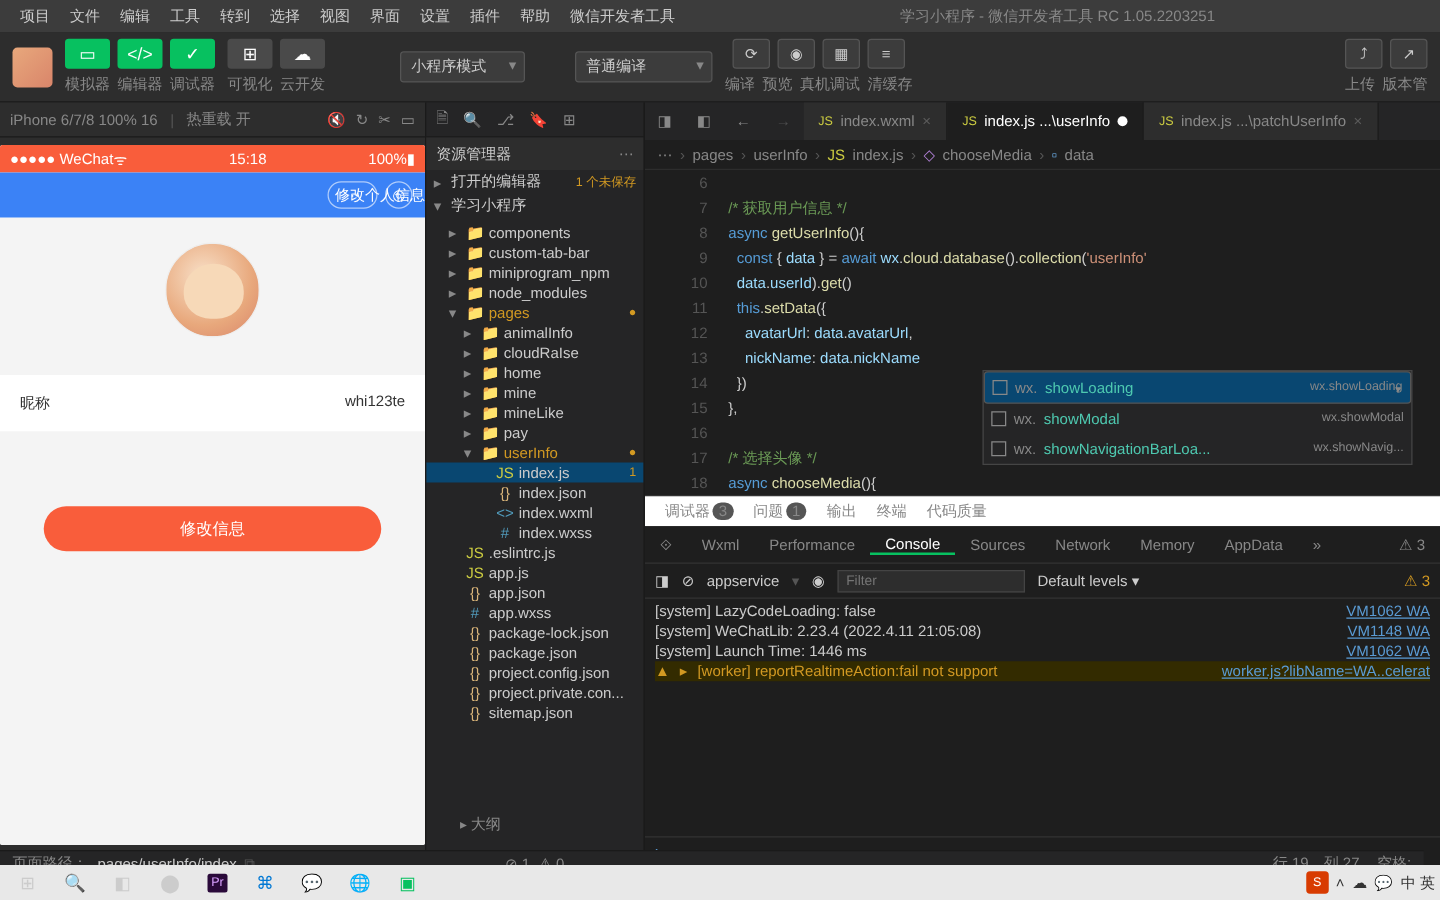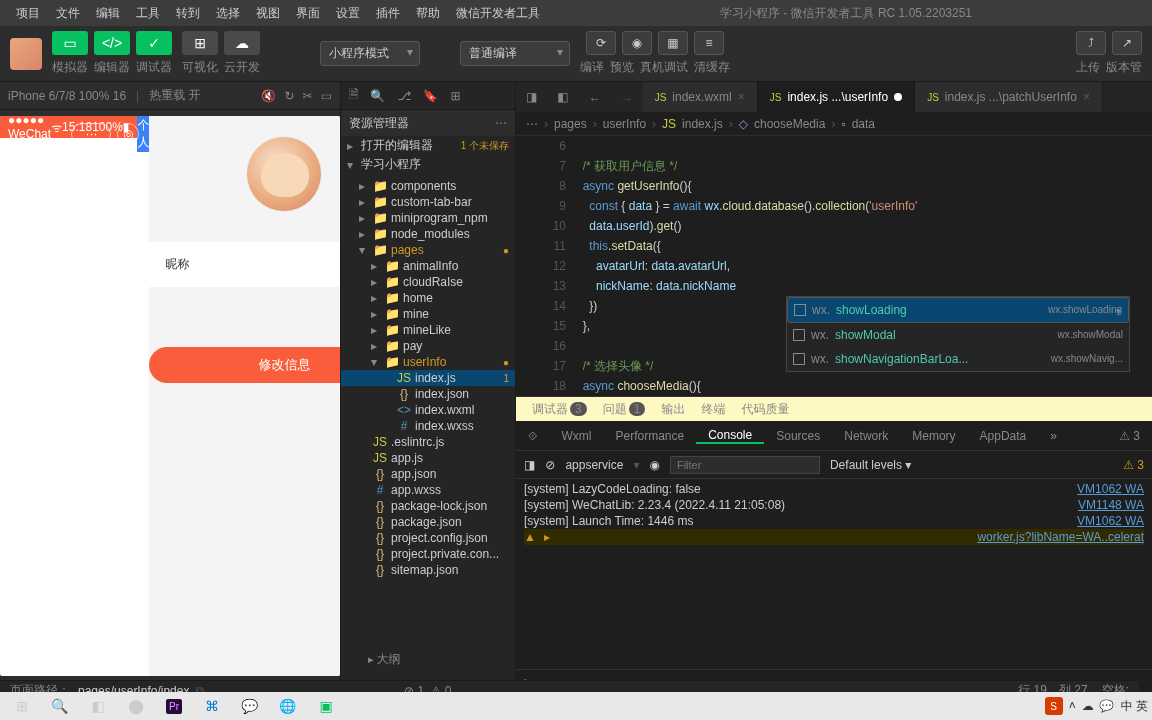--- a/index.html
+++ b/index.html
@@ -16,21 +16,21 @@
 .tgroup{display:flex;flex-direction:column;align-items:center}
 .trow{display:flex;gap:6px}
 .sel{background:#3c3c3c;border:1px solid #555;color:#ccc;padding:3px 30px 3px 8px;border-radius:3px;position:relative}
 .sel::after{content:"▾";position:absolute;right:6px;top:3px;color:#888}
 .circbtn{width:30px;height:24px;border:1px solid #555;border-radius:3px;display:flex;align-items:center;justify-content:center;color:#ccc;background:#3c3c3c}
 .main{display:flex;height:calc(720px - 26px - 56px - 28px)}
 .simcol{width:340px;background:#2d2d2d;display:flex;flex-direction:column}
 .simbar{height:28px;display:flex;align-items:center;padding:0 8px;gap:10px;color:#888;font-size:11px;border-bottom:1px solid #1a1a1a}
 .simbar .icons{margin-left:auto;display:flex;gap:8px}
 .phone{flex:1;display:flex;justify-content:center;padding-top:6px}
-.screen{width:366px;height:560px;background:#fff;border-radius:2px;overflow:hidden;display:flex;flex-direction:row}
+.screen{width:366px;height:560px;background:#fff;border-radius:2px;overflow:hidden;display:flex;flex-direction:column}
 .status{height:22px;background:#f95d3b;color:#fff;display:flex;align-items:center;padding:0 8px;font-size:10px}
 .status .mid{flex:1;text-align:center}
 .nav{height:36px;background:#3b82f6;color:#fff;display:flex;align-items:center;justify-content:flex-end;position:relative}
 .nav .caps{position:absolute;right:10px;display:flex;gap:6px}
 .cap{width:22px;height:22px;border:1px solid rgba(255,255,255,.6);border-radius:50%;display:flex;align-items:center;justify-content:center;font-size:12px}
 .cap.w{width:40px;border-radius:11px}
 .pbody{flex:1;background:#f4f4f4;display:flex;flex-direction:column;align-items:center;padding-top:20px}
 .pava{width:76px;height:76px;border-radius:50%;background:radial-gradient(circle at 40% 35%,#f8e0c8,#e8a87c 60%,#d9856a);border:1px solid #eee;position:relative}
 .pava::before{content:"";position:absolute;left:14px;top:16px;width:48px;height:44px;border-radius:50% 50% 45% 45%;background:#f7d9b8}
 .row{width:100%;background:#fff;margin-top:30px;padding:14px 16px;display:flex;justify-content:space-between;color:#333;font-size:13px}
@@ -66,21 +66,21 @@
 .ln{height:20px}
 @keyframes blink{50%{opacity:0}}
 .kw{color:#569cd6}.fn{color:#dcdcaa}.st{color:#ce9178}.cm{color:#6a9955}.id{color:#9cdcfe}
 .suggest{position:absolute;left:210px;top:160px;width:344px;background:#252526;border:1px solid #454545;z-index:10}
 .sg{display:flex;align-items:center;gap:6px;padding:2px 6px;font-family:Consolas,monospace;font-size:12px}
 .sg.sel{background:#094771}
 .sg .box{width:12px;height:12px;border:1px solid #888}
 .sg .hint{margin-left:auto;color:#888;font-size:10px}
 .sg .ns{color:#888}
 .panel{flex:1;display:flex;flex-direction:column;border-top:1px solid #333;min-height:0}
-.ptabs{height:24px;background:#fef9c3;display:flex;align-items:center;padding:0 8px;color:#888;font-size:11px}
+.ptabs{height:24px;background:#ffffff;display:flex;align-items:center;padding:0 8px;color:#888;font-size:11px}
 .ptabs .pt{padding:0 8px}
 .ptabs .cnt{background:#555;border-radius:8px;padding:0 5px;margin-left:2px}
 .dtrow{height:30px;background:#1e1e1e;display:flex;align-items:center;border-bottom:1px solid #333}
 .dt{padding:0 12px;color:#888;font-size:12px}
 .dt.act{color:#fff;border-bottom:2px solid #07c160}
 .conbar{height:28px;display:flex;align-items:center;gap:10px;padding:0 8px;border-bottom:1px solid #333}
 .conbar input{background:#2d2d2d;border:1px solid #444;color:#ccc;padding:2px 6px;width:150px;font-size:11px}
 .conout{flex:1;font-family:Consolas,monospace;font-size:12px;padding:2px 8px;overflow:hidden}
 .cl{display:flex;gap:8px;padding:1px 0;color:#ccc}
 .cl .src{margin-left:auto;color:#5a9bd4;text-decoration:underline}
@@ -482,21 +482,21 @@
             <span class="src">VM1062 WA</span>
           </div>
           <div class="cl">  
             <span>[system] WeChatLib: 2.23.4 (2022.4.11 21:05:08)</span>
             <span class="src">VM1148 WA</span>
           </div>
           <div class="cl">  
             <span>[system] Launch Time: 1446 ms</span>
             <span class="src">VM1062 WA</span>
           </div>
-          <div class="cl warn"><span class="tri">▲</span> ▸ <span class="src">worker.js?libName=WA..celerat</span></div>
+          <div class="cl warn"><span class="tri">▲</span> ▸ <span>[worker] reportRealtimeAction:fail not support</span><span class="src">worker.js?libName=WA..celerat</span></div>
         </div>
       <div class="prompt">›</div>
     </div>
   </div>
 </div>
 
 <div class="outline">▸ <span>大纲</span></div>
 
 <div class="footer2">
   <span>页面路径：</span>

